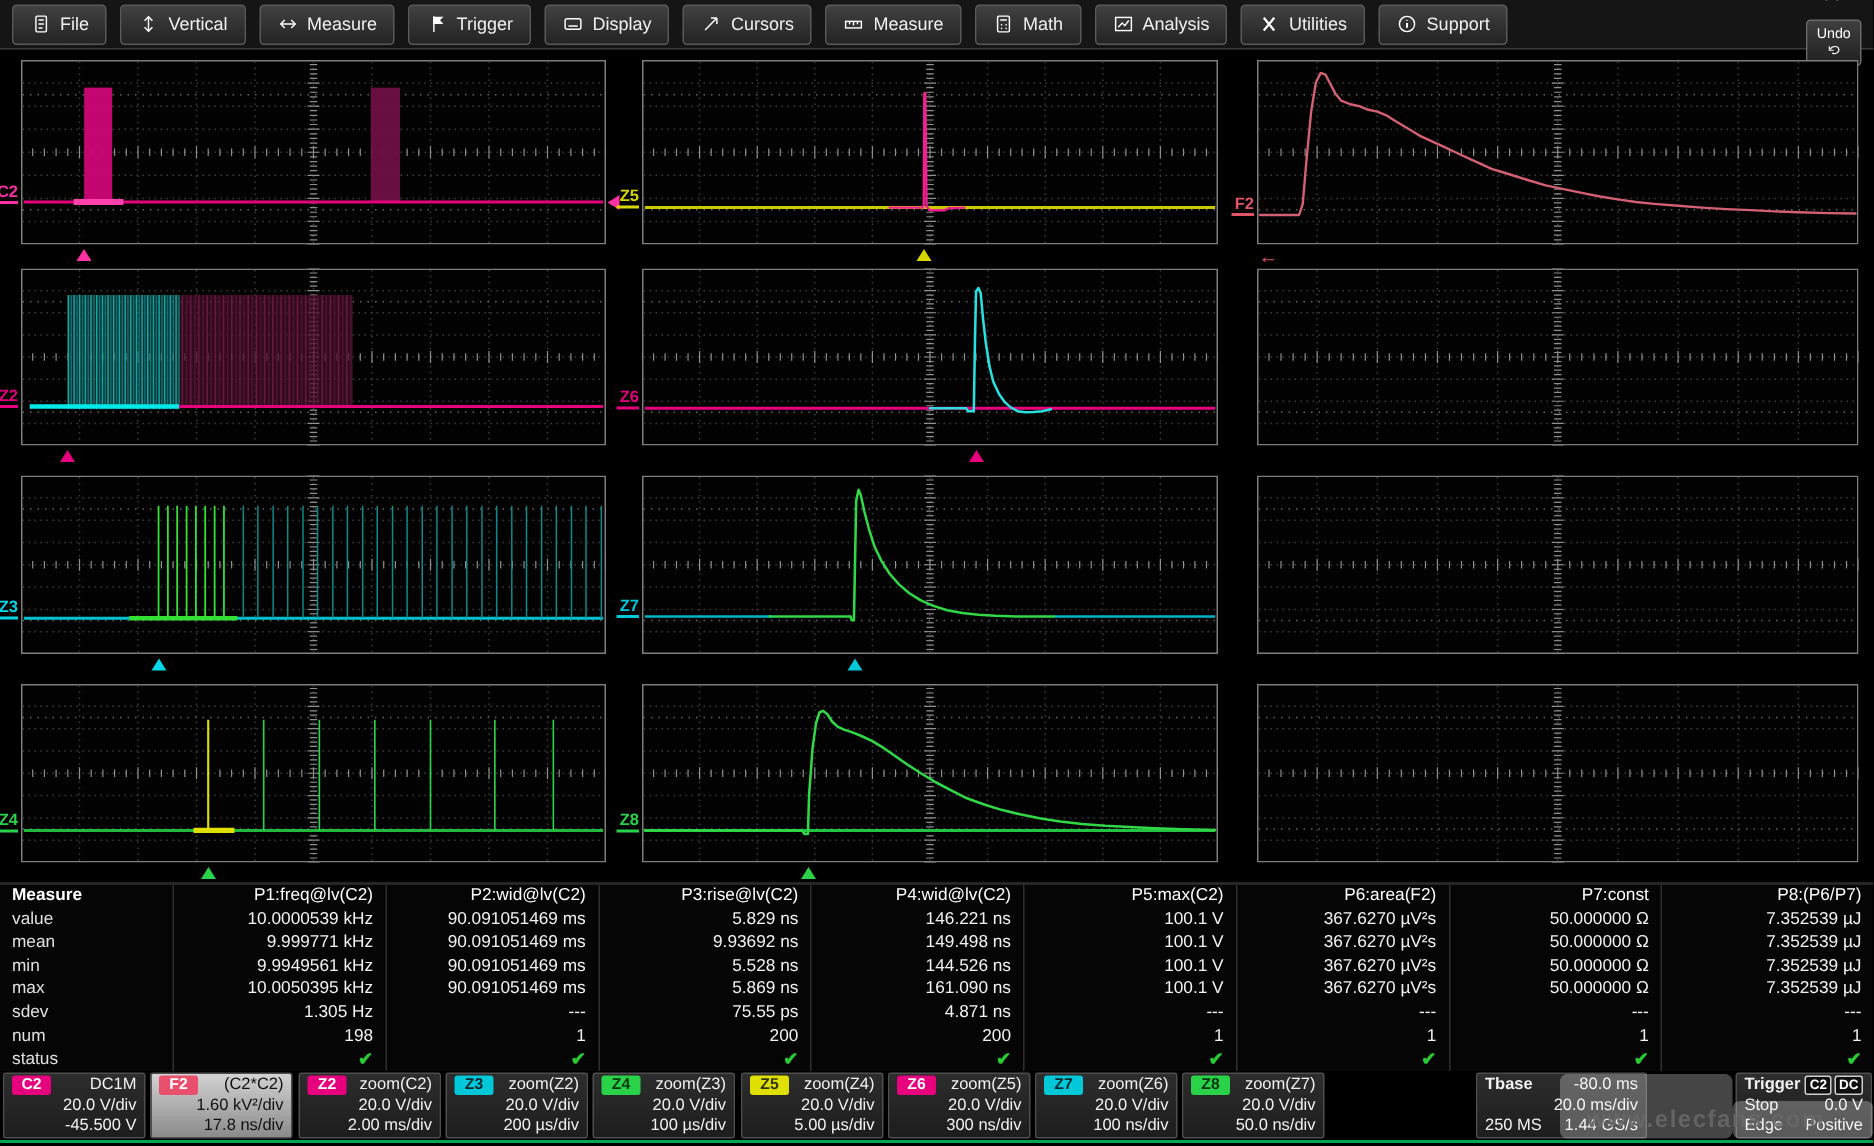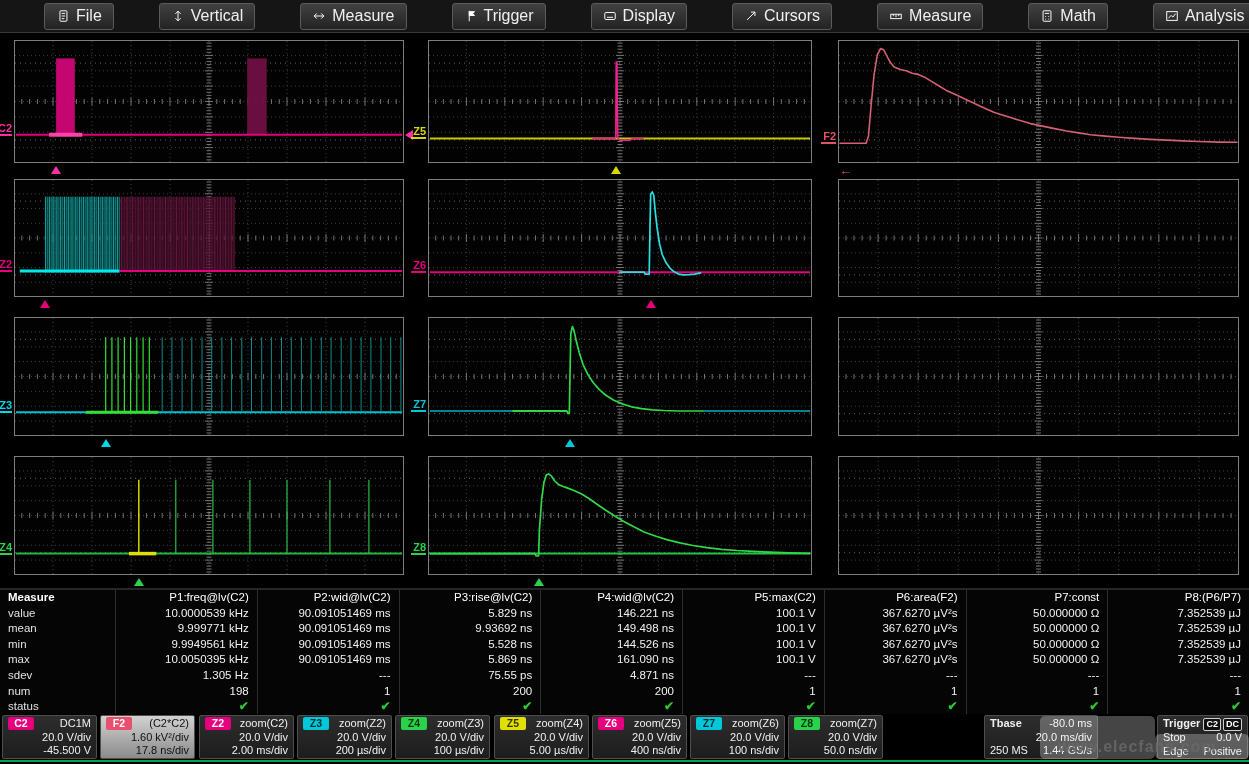--- a/index.html
+++ b/index.html
@@ -4,21 +4,21 @@
 <style>
   html,body{margin:0;padding:0;background:#000;}
   #stage{position:relative;width:1249px;height:764px;background:#000;overflow:hidden;
          font-family:"Liberation Sans",sans-serif;color:#eee;}
   
   #menubar{position:absolute;left:0;top:0;width:1249px;height:33px;background:#151515;
            border-bottom:1px solid #3a3a3a;display:flex;align-items:center;padding:0 8px;box-sizing:border-box;}
   #menu-left{display:flex;align-items:center;gap:9px;}
   .mbtn{height:25px;display:flex;align-items:center;gap:6px;padding:0 11px;
         background:linear-gradient(#414141,#232323);border:1px solid #5a5a5a;border-radius:3px;
-        color:#f0f0f0;font-size:16px;cursor:default;white-space:nowrap;margin-left:36px;}
+        color:#f0f0f0;font-size:12px;cursor:default;white-space:nowrap;}
   .micon{width:14px;height:14px;stroke:#fff;fill:none;stroke-width:1.1;}
   #menu-right{margin-left:auto;display:flex;align-items:center;gap:10px;flex-direction:column;}
   .zoom-text{color:#fff;font-size:13px;}
   .undo-btn{width:35px;height:29px;background:linear-gradient(#3f3f3f,#202020);border:1px solid #6a6a6a;
             border-radius:3px;display:flex;flex-direction:column;align-items:center;justify-content:center;
             font-size:9.5px;color:#fff;line-height:10px;}
   
   .panel{position:absolute;}
   .trace-label{position:absolute;width:15px;text-align:right;font-size:11px;font-weight:bold;
                border-bottom:2px solid;line-height:12px;}
@@ -1840,21 +1840,21 @@
     </div>
     <div class="desc-right">20.0 V/div</div>
     <div class="desc-right">5.00 µs/div</div>
       </div>
       <div class="desc-box" style="left: 592px; width: 95px;">
         <div class="desc-row">
       <span class="badge" style="background:#e6007e;color:#ffffff">Z6</span>
       <span>zoom(Z5)</span>
     </div>
     <div class="desc-right">20.0 V/div</div>
-    <div class="desc-right">400 ns/div</div>
+    <div class="desc-right">300 ns/div</div>
       </div>
       <div class="desc-box" style="left: 690px; width: 95px;">
         <div class="desc-row">
       <span class="badge" style="background:#00c8d8;color:#00282e">Z7</span>
       <span>zoom(Z6)</span>
     </div>
     <div class="desc-right">20.0 V/div</div>
     <div class="desc-right">100 ns/div</div>
       </div>
       <div class="desc-box" style="left: 788px; width: 95px;">

